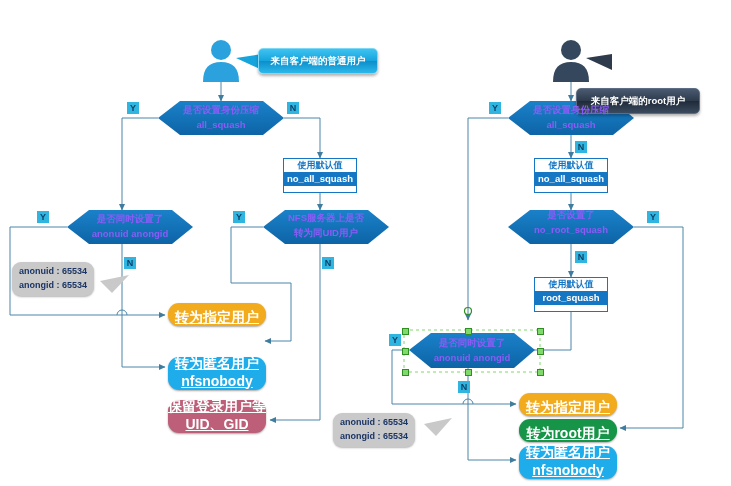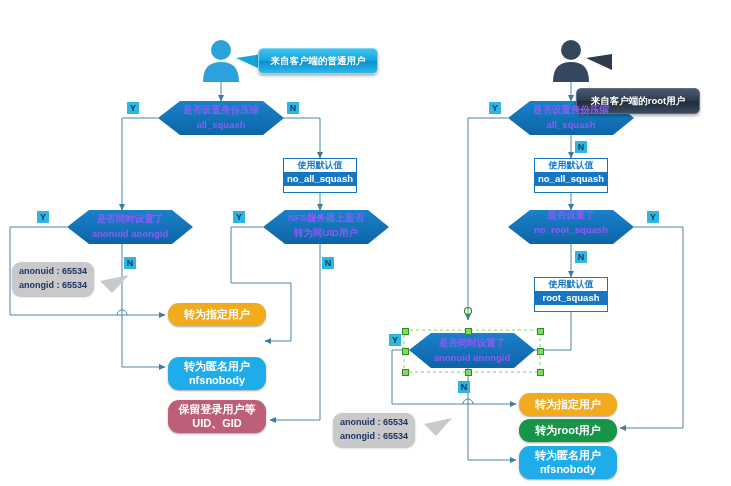--- a/index.html
+++ b/index.html
@@ -17,23 +17,23 @@
 
   
   .defbox{border:1px solid #1577c4;background:#fff;}
   .defbox .top{color:#1577c4;font-size:9px;font-weight:bold;text-align:center;
                padding:1px 0 1px;line-height:1.2;}
   .defbox .bot{background:#1577c4;color:#fff;font-size:9.5px;font-weight:bold;
                text-align:center;padding:1px 0 2px;line-height:1.2;}
 
   
   .pill{border-radius:11px;display:flex;flex-direction:column;align-items:center;
-        justify-content:center;color:#fff;font-size:11px;font-weight:bold;
+        justify-content:flex-end;color:#fff;font-size:14px;font-weight:bold;
         text-align:center;line-height:1.25;
-        box-shadow:0 1px 2px rgba(0,0,0,.35);}
+        box-shadow:0 1px 2px rgba(0,0,0,.35);text-decoration:underline;}
   .pill .sub{font-weight:bold;}
 
   
   .yn{position:absolute;width:12px;height:12px;background:#30b5e0;color:#0d3f66;
       font-size:9px;font-weight:bold;display:flex;align-items:center;
       justify-content:center;line-height:1;}
 
   
   .callout{position:absolute;background:#c9c9c9;border-radius:9px;padding:3px 7px;
            box-shadow:0 1px 2px rgba(0,0,0,.3);}

